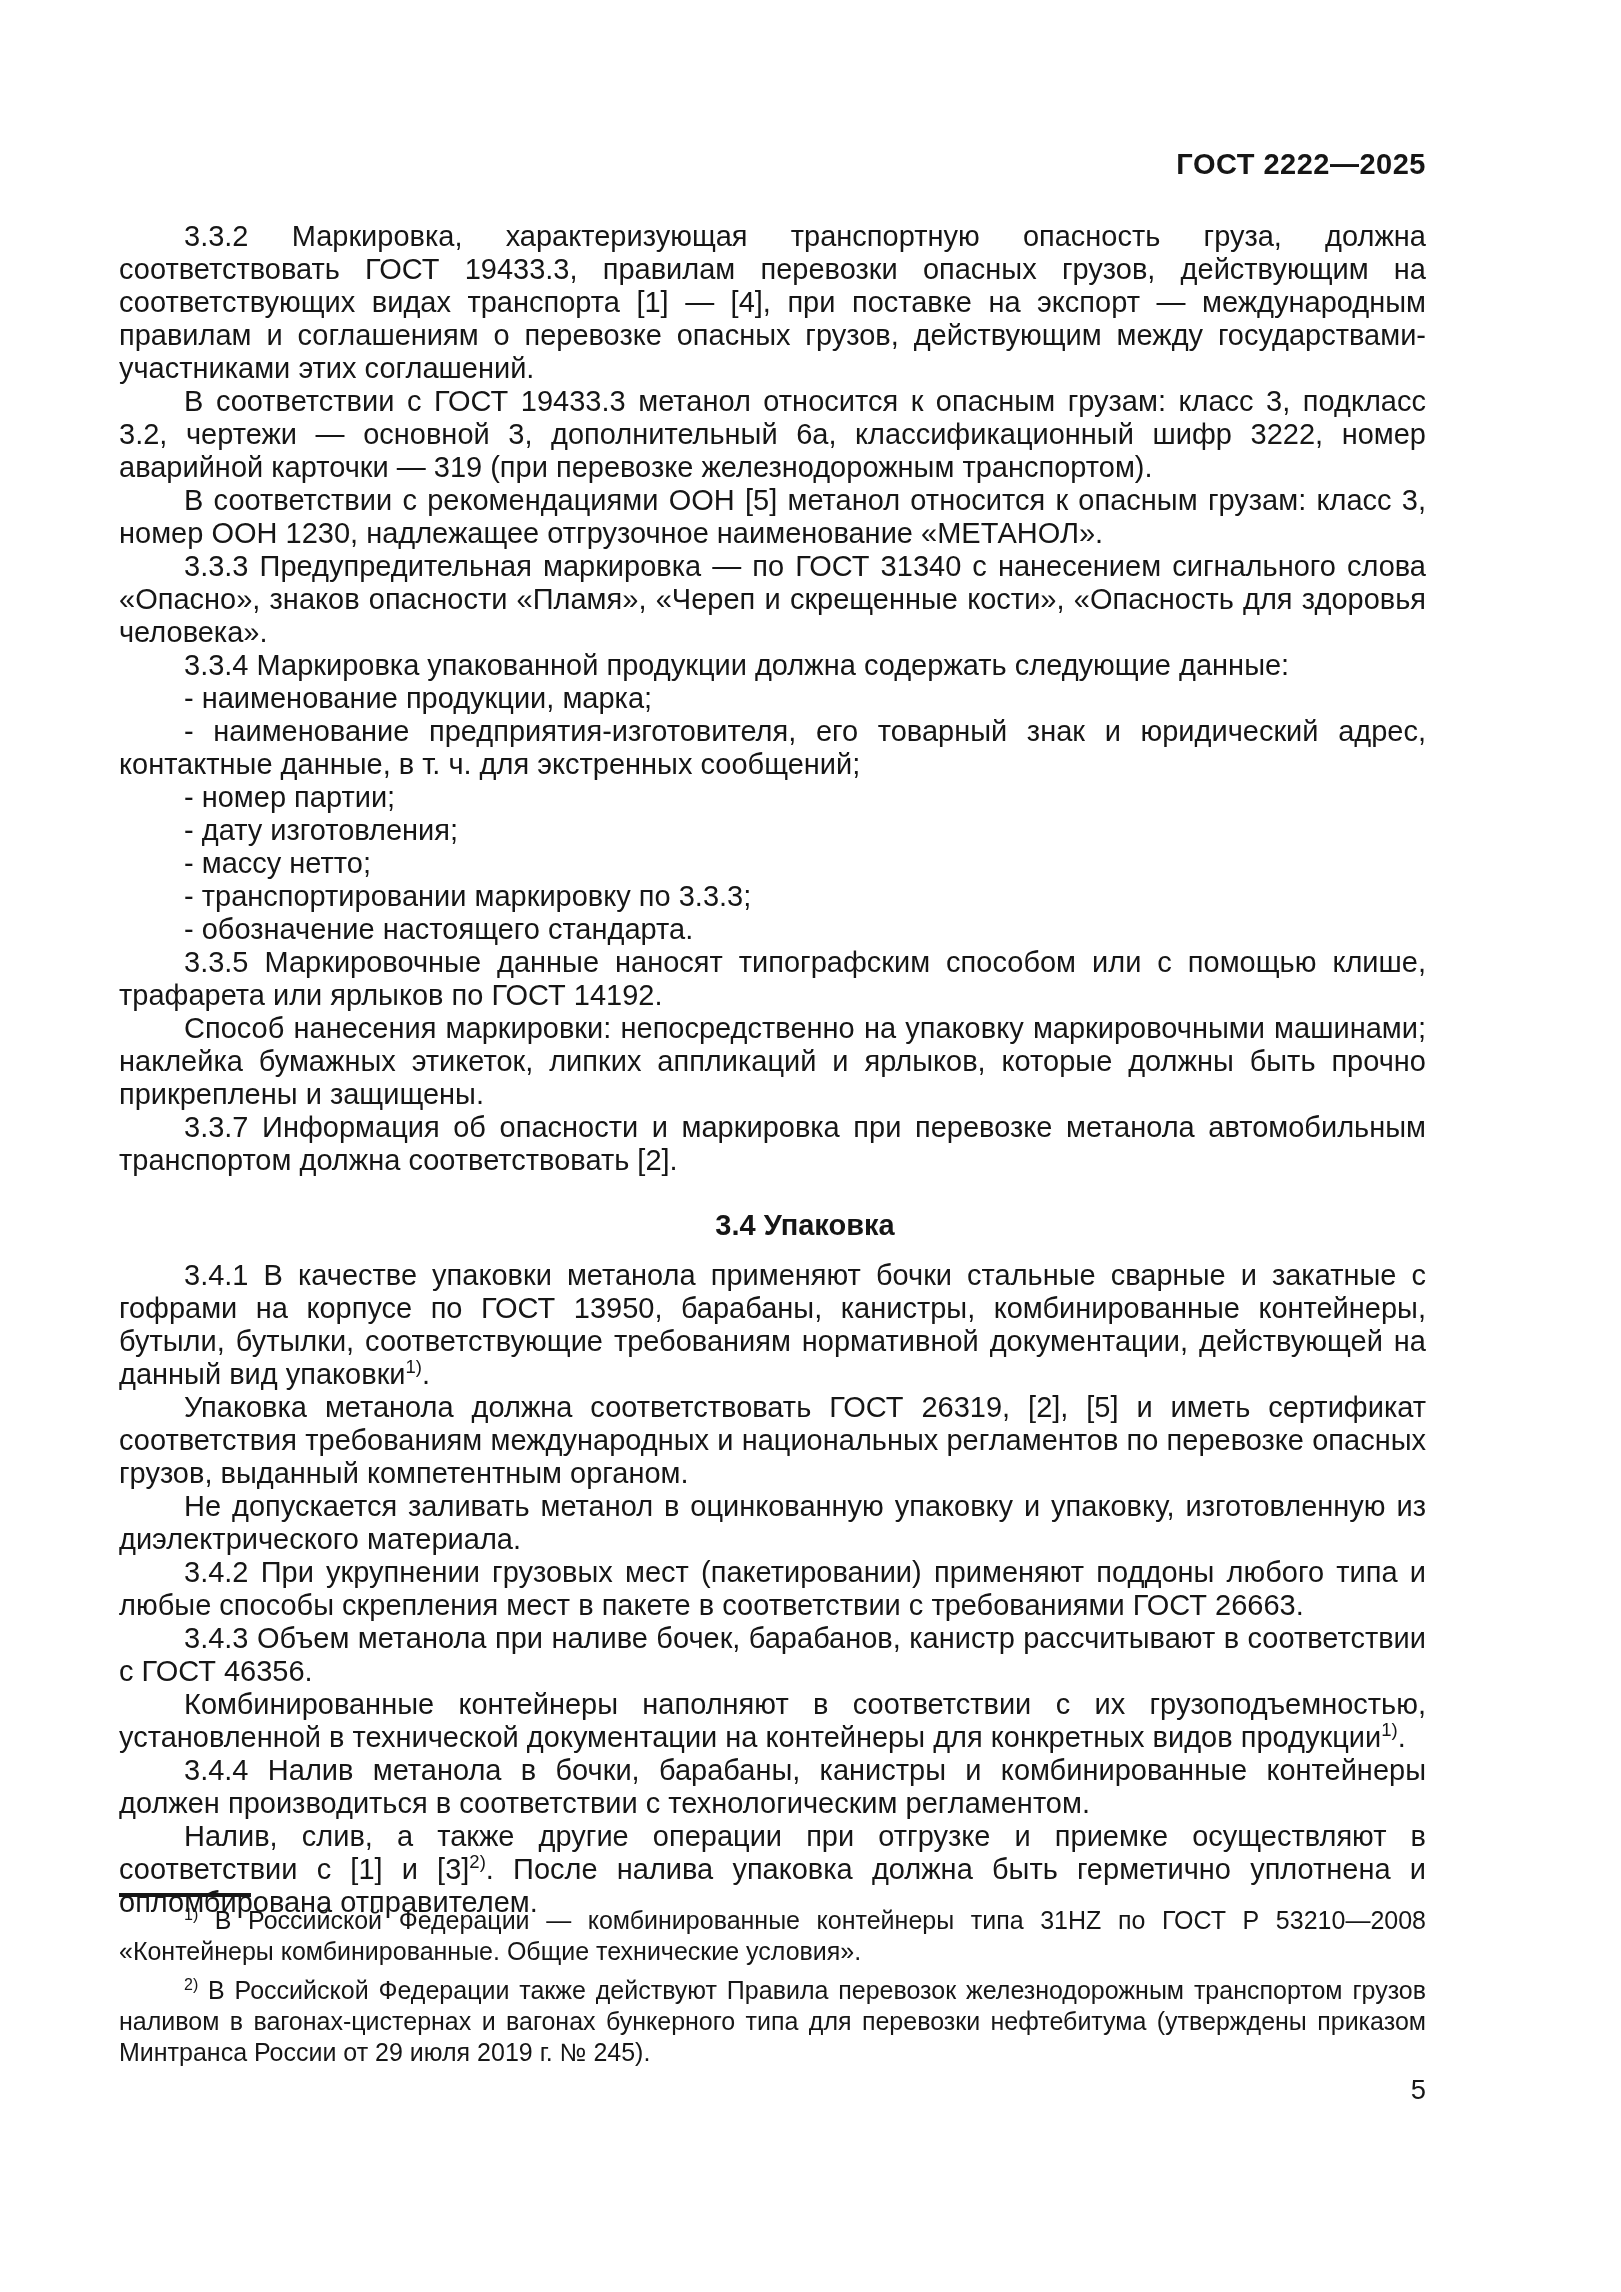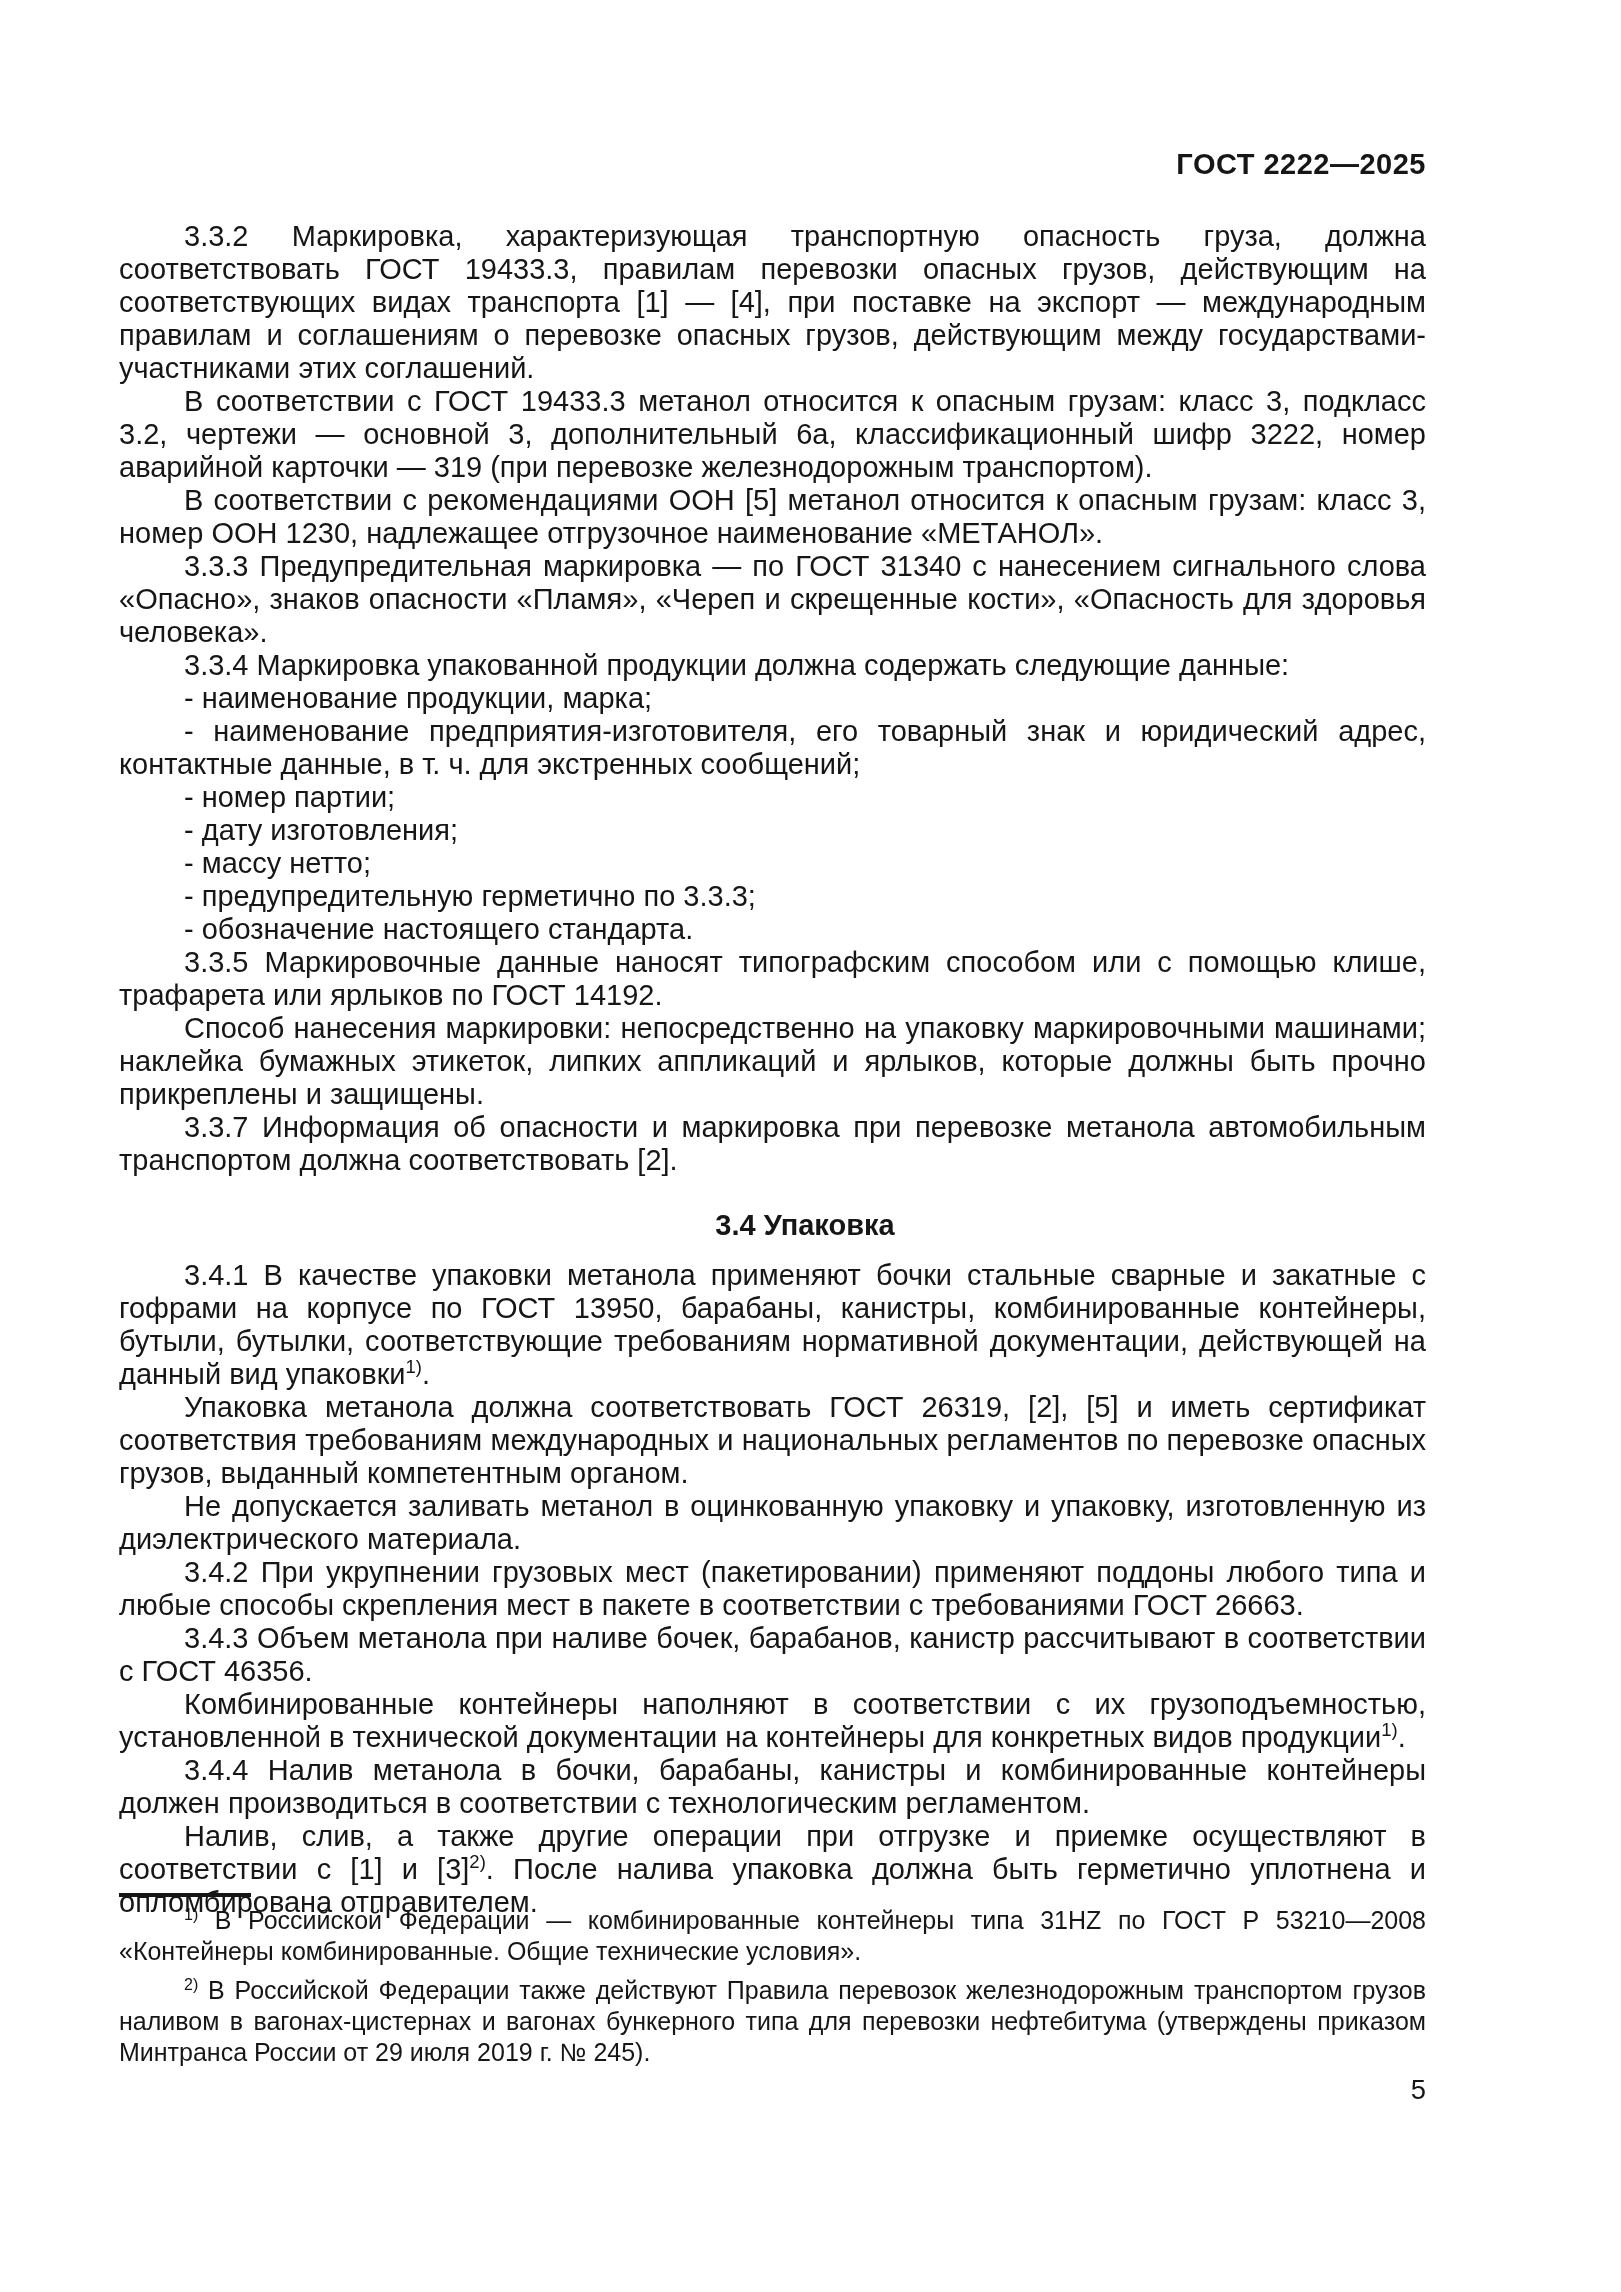--- a/index.html
+++ b/index.html
@@ -92,21 +92,21 @@
       <div class="para">3.3.2 Маркировка, характеризующая транспортную опасность груза, должна соответствовать ГОСТ 19433.3, правилам перевозки опасных грузов, действующим на соответствующих видах транспор­та [1] — [4], при поставке на экспорт — международным правилам и соглашениям о перевозке опасных грузов, действующим между государствами-участниками этих соглашений.</div>
       <div class="para">В соответствии с ГОСТ 19433.3 метанол относится к опасным грузам: класс 3, подкласс 3.2, черте­жи — основной 3, дополнительный 6а, классификационный шифр 3222, номер аварийной карточки — 319 (при перевозке железнодорожным транспортом).</div>
       <div class="para">В соответствии с рекомендациями ООН [5] метанол относится к опасным грузам: класс 3, номер ООН 1230, надлежащее отгрузочное наименование «МЕТАНОЛ».</div>
       <div class="para">3.3.3 Предупредительная маркировка — по ГОСТ 31340 с нанесением сигнального слова «Опас­но», знаков опасности «Пламя», «Череп и скрещенные кости», «Опасность для здоровья человека».</div>
       <div class="para">3.3.4 Маркировка упакованной продукции должна содержать следующие данные:</div>
       <div class="para">- наименование продукции, марка;</div>
       <div class="para">- наименование предприятия-изготовителя, его товарный знак и юридический адрес, контактные данные, в т. ч. для экстренных сообщений;</div>
       <div class="para">- номер партии;</div>
       <div class="para">- дату изготовления;</div>
       <div class="para">- массу нетто;</div>
-      <div class="para">- предупредительную герметично по 3.3.3;</div>
+      <div class="para">- транспортировании маркировку по 3.3.3;</div>
       <div class="para">- обозначение настоящего стандарта.</div>
       <div class="para">3.3.5 Маркировочные данные наносят типографским способом или с помощью клише, трафарета или ярлыков по ГОСТ 14192.</div>
       <div class="para">Способ нанесения маркировки: непосредственно на упаковку маркировочными машинами; на­клейка бумажных этикеток, липких аппликаций и ярлыков, которые должны быть прочно прикреплены и защищены.</div>
       <div class="para">3.3.7 Информация об опасности и маркировка при перевозке метанола автомобильным транспор­том должна соответствовать [2].</div>
       <div class="heading">3.4 Упаковка</div>
       <div class="para">3.4.1 В качестве упаковки метанола применяют бочки стальные сварные и закатные с гофрами на корпусе по ГОСТ 13950, барабаны, канистры, комбинированные контейнеры, бутыли, бутылки, соответ­ствующие требованиям нормативной документации, действующей на данный вид упаковки<sup>1)</sup>.</div>
       <div class="para">Упаковка метанола должна соответствовать ГОСТ 26319, [2], [5] и иметь сертификат соответствия требованиям международных и национальных регламентов по перевозке опасных грузов, выданный компетентным органом.</div>
       <div class="para">Не допускается заливать метанол в оцинкованную упаковку и упаковку, изготовленную из диэлек­трического материала.</div>
       <div class="para">3.4.2 При укрупнении грузовых мест (пакетировании) применяют поддоны любого типа и любые способы скрепления мест в пакете в соответствии с требованиями ГОСТ 26663.</div>
       <div class="para">3.4.3 Объем метанола при наливе бочек, барабанов, канистр рассчитывают в соответствии с ГОСТ 46356.</div>

